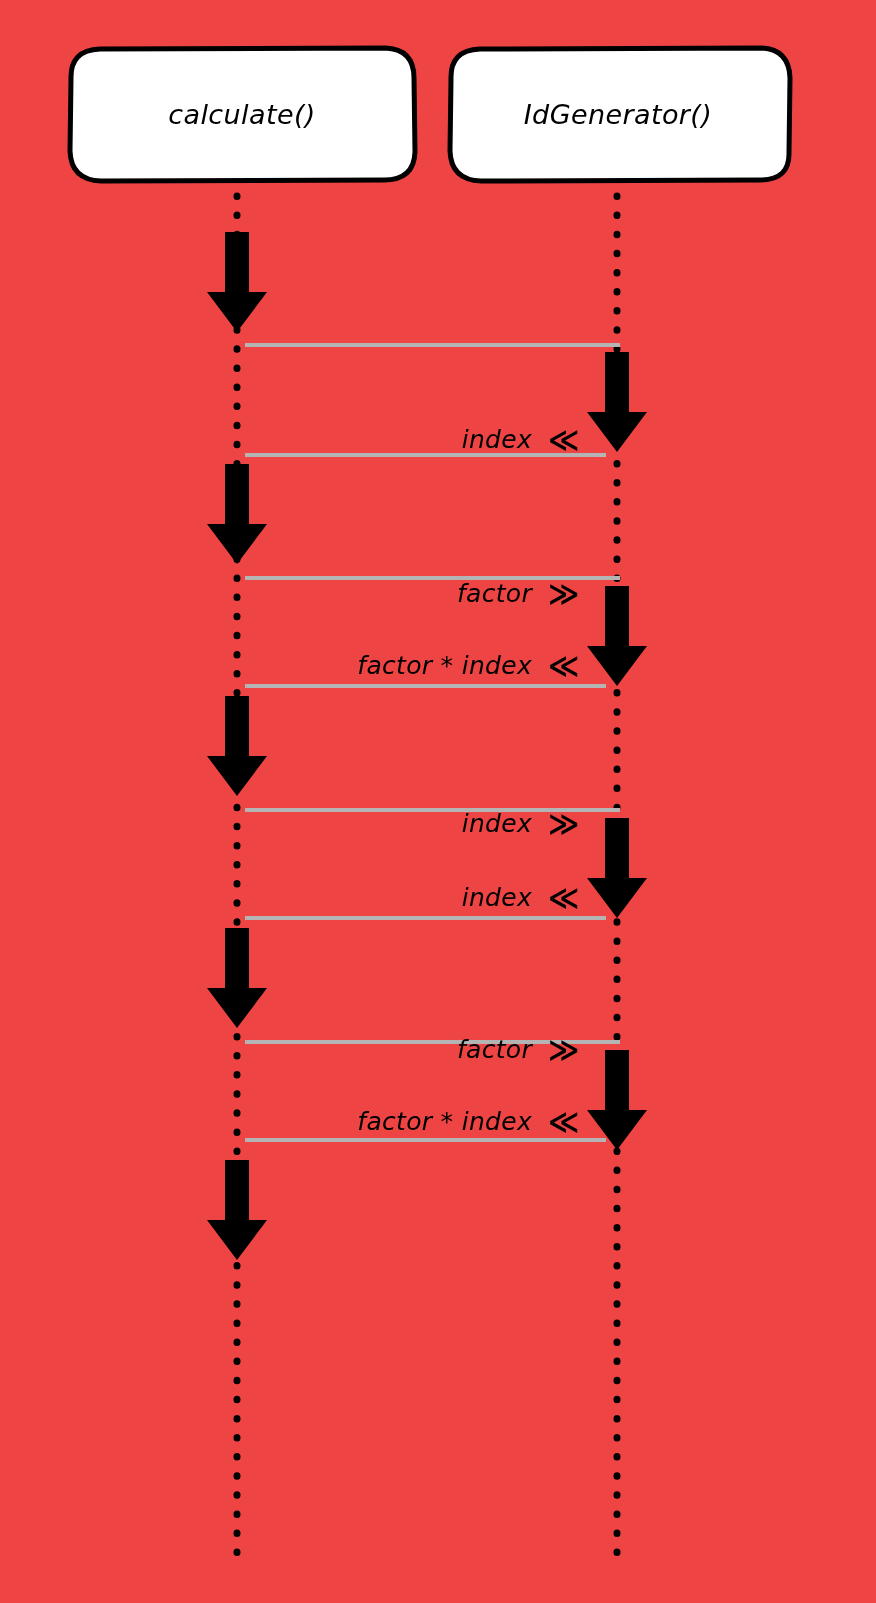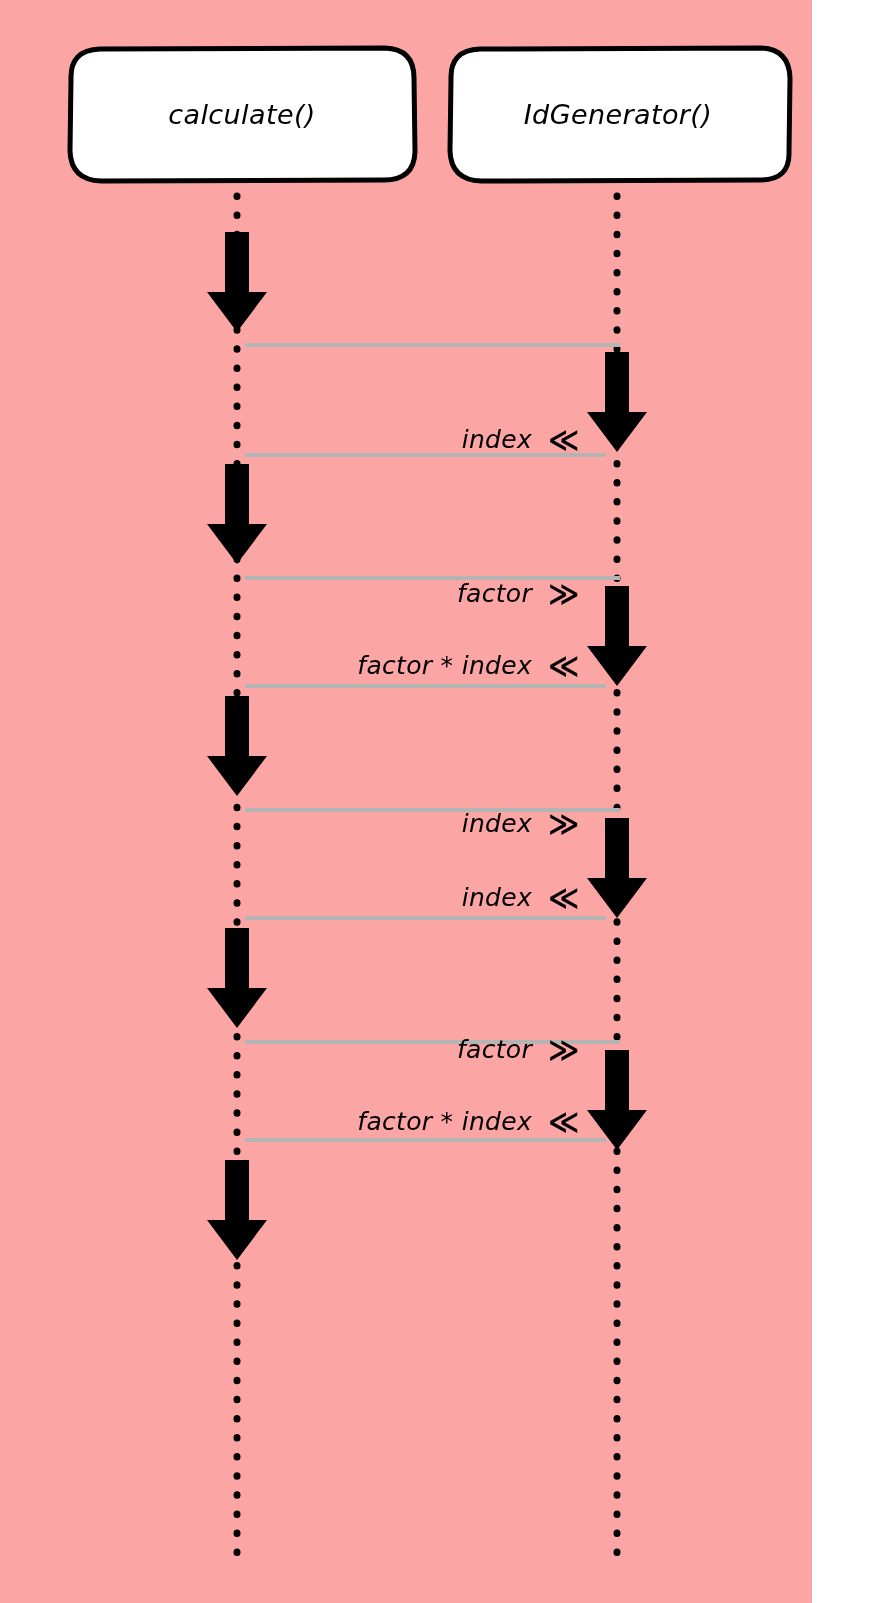--- a/index.html
+++ b/index.html
@@ -5,23 +5,23 @@
   html, body {
     margin: 0;
     padding: 0;
     background: #ffffff;
   }
   body {
     font-family: "DejaVu Sans", sans-serif;
   }
   #diagram-root {
     position: relative;
-    width: 812px;
+    width: 876px;
     height: 1603px;
-    background: #fca5a5;
+    background: #ef4444;
     overflow: hidden;
   }
   #diagram-svg {
     position: absolute;
     left: 0;
     top: 0;
     width: 876px;
     height: 1603px;
     display: block;
   }

